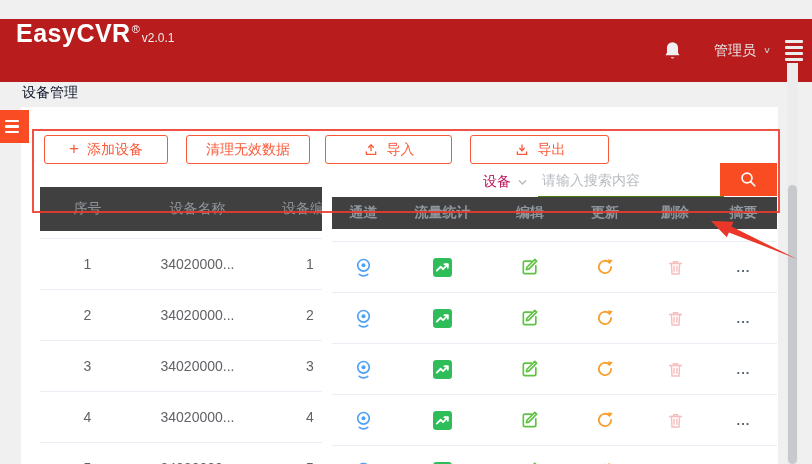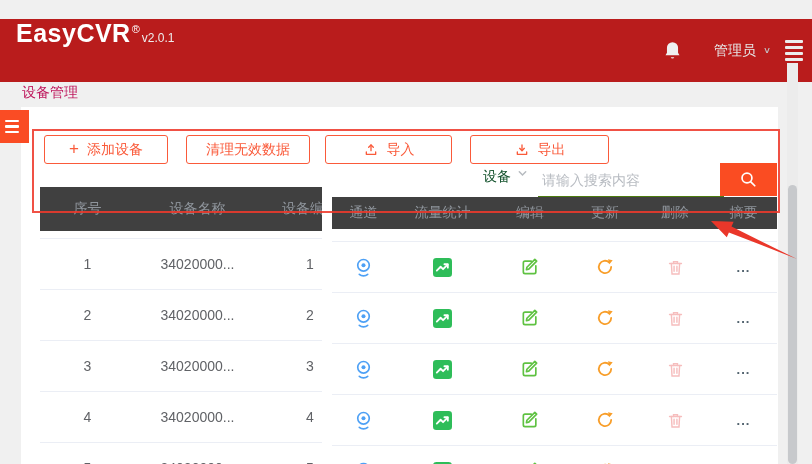--- a/index.html
+++ b/index.html
@@ -15,46 +15,46 @@
   .logo-main{font-size:25px;font-weight:600;letter-spacing:.5px;}
   .logo-reg{font-size:11px;position:relative;top:-9px;margin-left:1px;}
   .logo-ver{font-size:12px;color:#ededed;margin-left:2px;}
   .topbar-right{position:absolute;right:9px;top:0;height:63px;display:flex;align-items:center;}
   .bell-wrap{margin-right:32px;cursor:pointer;display:flex;}
   .user-wrap{display:flex;align-items:center;color:#e7e8e9;font-size:14px;cursor:pointer;}
   .user-chev{margin-left:7px;font-size:11px;color:#c3c5c8;transform:scaleY(.8);}
   .top-hamb{margin-left:14px;width:18px;display:flex;flex-direction:column;gap:3px;cursor:pointer;}
   .top-hamb i{display:block;height:3px;background:#eceded;border-radius:1px;}
   
-  .crumb{position:absolute;left:0;top:63px;width:812px;height:60px;display:flex;align-items:center;padding-left:22px;box-sizing:border-box;font-size:14px;color:#be185d;}
+  .crumb{position:absolute;left:0;top:63px;width:812px;height:60px;display:flex;align-items:center;padding-left:22px;box-sizing:border-box;font-size:14px;color:#0f172a;}
   
   .sidetab{position:absolute;left:0;top:110px;width:29px;height:33px;background:#fa4c24;display:flex;flex-direction:column;justify-content:center;gap:3px;padding-left:5px;box-sizing:border-box;cursor:pointer;z-index:5;}
   .sidetab i{display:block;width:14px;height:2.5px;background:#fff;border-radius:1px;}
   
   .panel{position:absolute;left:21px;top:107px;width:757px;height:357px;background:#fff;overflow:hidden;}
   
   .obtn{position:absolute;top:28px;height:29px;background:#fff;border:1px solid #fa5a3a;color:#fa5a3a;border-radius:3px;font-size:14px;display:flex;align-items:center;justify-content:center;gap:8px;cursor:pointer;font-family:inherit;box-sizing:border-box;padding:0;}
   .b-add{left:23px;width:124px;}
   .b-clean{left:165px;width:124px;}
   .b-import{left:304px;width:127px;}
   .b-export{left:449px;width:139px;}
   .plus-ic{font-size:17px;font-weight:400;line-height:1;position:relative;top:-1px;}
   
-  .sel{position:absolute;left:462px;top:61px;height:28px;display:flex;align-items:flex-start;gap:6px;font-size:14px;color:#14532d;cursor:pointer;}
+  .sel{position:absolute;left:462px;top:61px;height:28px;display:flex;align-items:center;gap:6px;font-size:14px;color:#be185d;cursor:pointer;}
   .sinput{position:absolute;left:517px;top:57px;width:178px;height:32px;border:none;border-bottom:6px solid #4d7c0f;outline:none;font-size:14px;color:#606266;padding:0 4px;font-family:inherit;background:#fff;}
   .sinput::placeholder{color:#b8bcc2;}
   .sbtn{position:absolute;left:699px;top:56px;width:57px;height:33px;background:#fa4c22;border:none;border-radius:0;display:flex;align-items:center;justify-content:center;cursor:pointer;}
   
   .ltable{position:absolute;left:19px;top:80px;width:282px;overflow:hidden;}
   .rtable{position:absolute;left:311px;top:90px;width:445px;}
   .lt-row{display:grid;grid-template-columns:95px 125px 100px;width:320px;}
   .rt-row{display:grid;grid-template-columns:63px 95px 80px 70px 70px 67px;width:445px;}
   .thead{background:#404040;color:#8f959c;font-size:14px;}
   .lt-head{height:44px;}
-  .rt-head{height:32px;}
+  .rt-head{height:32px;font-weight:bold;}
   .thead>div{display:flex;align-items:center;justify-content:center;white-space:nowrap;}
   .tbody-wrap-l{margin-top:7px;border-top:1px solid #ebeef5;}
   .tbody-wrap-r{margin-top:12px;border-top:1px solid #ebeef5;}
   .trow{height:50px;border-bottom:1px solid #ebeef5;color:#606266;font-size:14px;background:#fff;}
   .trow>div{display:flex;align-items:center;justify-content:center;white-space:nowrap;}
   .icbtn{display:flex;align-items:center;justify-content:center;cursor:pointer;}
   .more-dots{color:#51626e;font-weight:700;letter-spacing:1px;font-size:13px;cursor:pointer;}
   
   .scroll-track{position:absolute;left:787px;top:63px;width:11px;height:401px;background:#ececec;}
   .scroll-thumb{position:absolute;left:1px;top:122px;width:9px;height:279px;background:#c7c9cc;border-radius:5px;}

